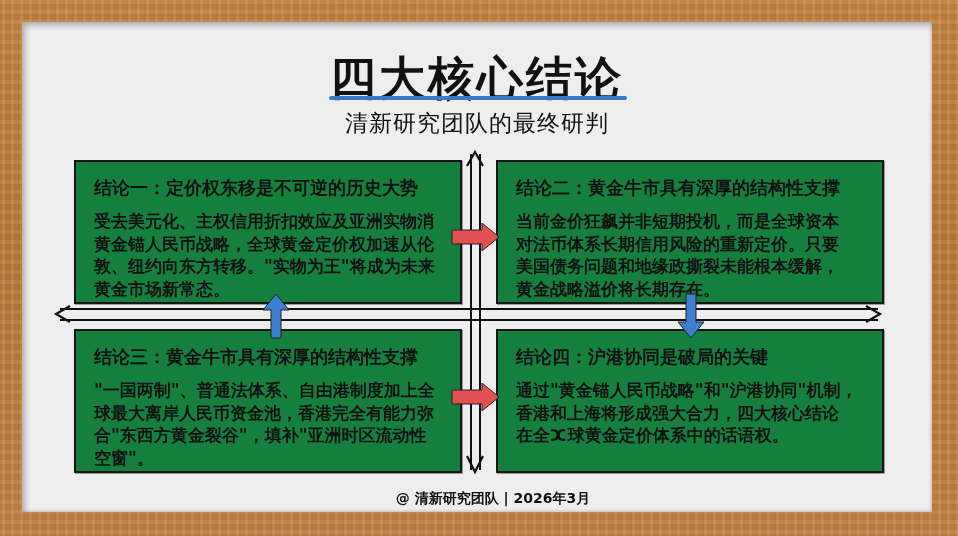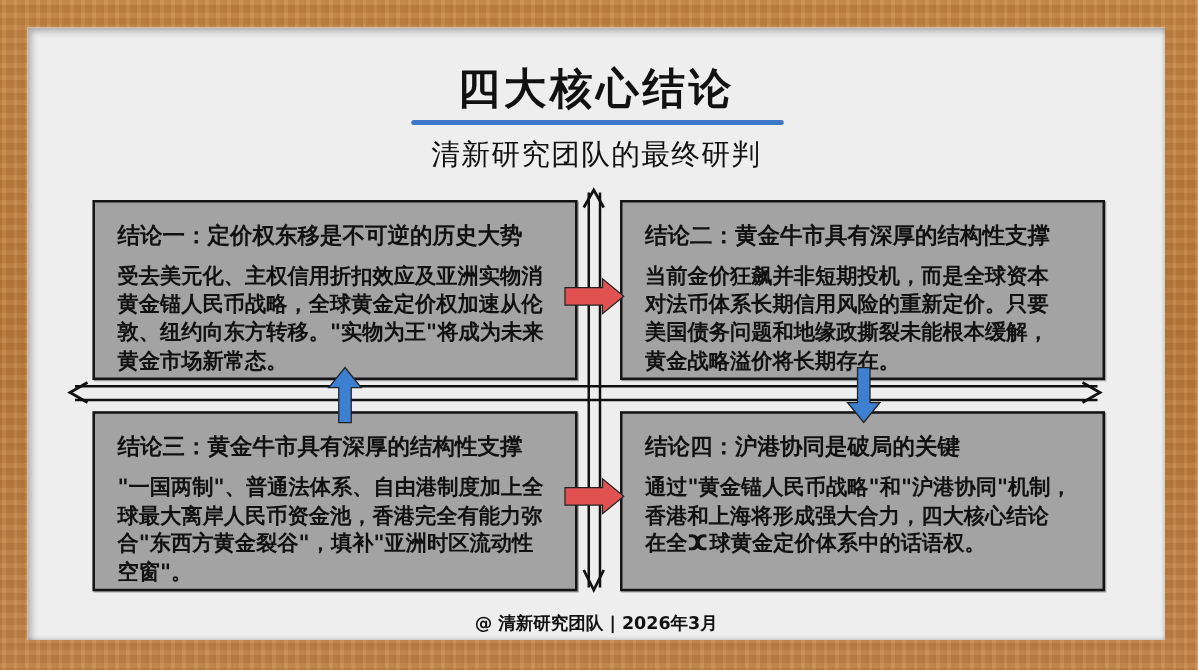--- a/index.html
+++ b/index.html
@@ -16,47 +16,47 @@
       repeating-linear-gradient(0deg, rgba(120,70,25,0.10) 0 2px, rgba(255,220,170,0.08) 2px 6px, rgba(110,60,20,0.07) 6px 10px),
       linear-gradient(180deg, #c48647 0%, #b97a3c 50%, #c2854a 100%);
   }
   .board {
     position: absolute; left: 22px; top: 22px; width: 910px; height: 490px;
     background: #eeeeee;
     box-shadow: inset 3px 3px 6px rgba(0,0,0,0.28), inset -1px -1px 3px rgba(0,0,0,0.15);
   }
   .title {
     position: absolute; left: 0; width: 910px; top: 26px; text-align: center;
-    font-size: 34px; font-weight: bold; color: #111; letter-spacing: 3px;
+    font-size: 46px; font-weight: bold; color: #111; letter-spacing: 3px;
   }
   .title-underline {
     position: absolute; left: 307px; top: 74px; width: 298px; height: 4px;
     background: #3b78c8; border-radius: 3px;
   }
   .subtitle {
     position: absolute; left: 0; width: 910px; top: 86px; text-align: center;
     font-size: 23px; font-weight: normal; color: #111; letter-spacing: 1px;
   }
   .card {
-    position: absolute; background: #a3a3a3;
+    position: absolute; background: #15803d;
     border: 2.5px solid #151515;
     box-shadow: 1px 1px 0 rgba(0,0,0,0.35);
   }
   .card-title {
     position: absolute; left: 18px; top: 14px;
     font-size: 18px; font-weight: bold; color: #111; white-space: nowrap;
   }
   .card-body {
     position: absolute; left: 18px; top: 48px; right: 12px;
     font-size: 17px; font-weight: bold; color: #111; line-height: 22.5px;
   }
   .card-body div { white-space: nowrap; }
   .axis { position: absolute; background: #111; }
   .footer {
-    position: absolute; left: 0; width: 910px; top: 468px; text-align: center;
+    position: absolute; left: 16px; width: 910px; top: 468px; text-align: center;
     font-size: 14px; font-weight: bold; color: #111;
   }
   svg { position: absolute; overflow: visible; }
 </style>
 </head>
 <body>
 
 <div class="frame"></div>
 
 <div class="board">

